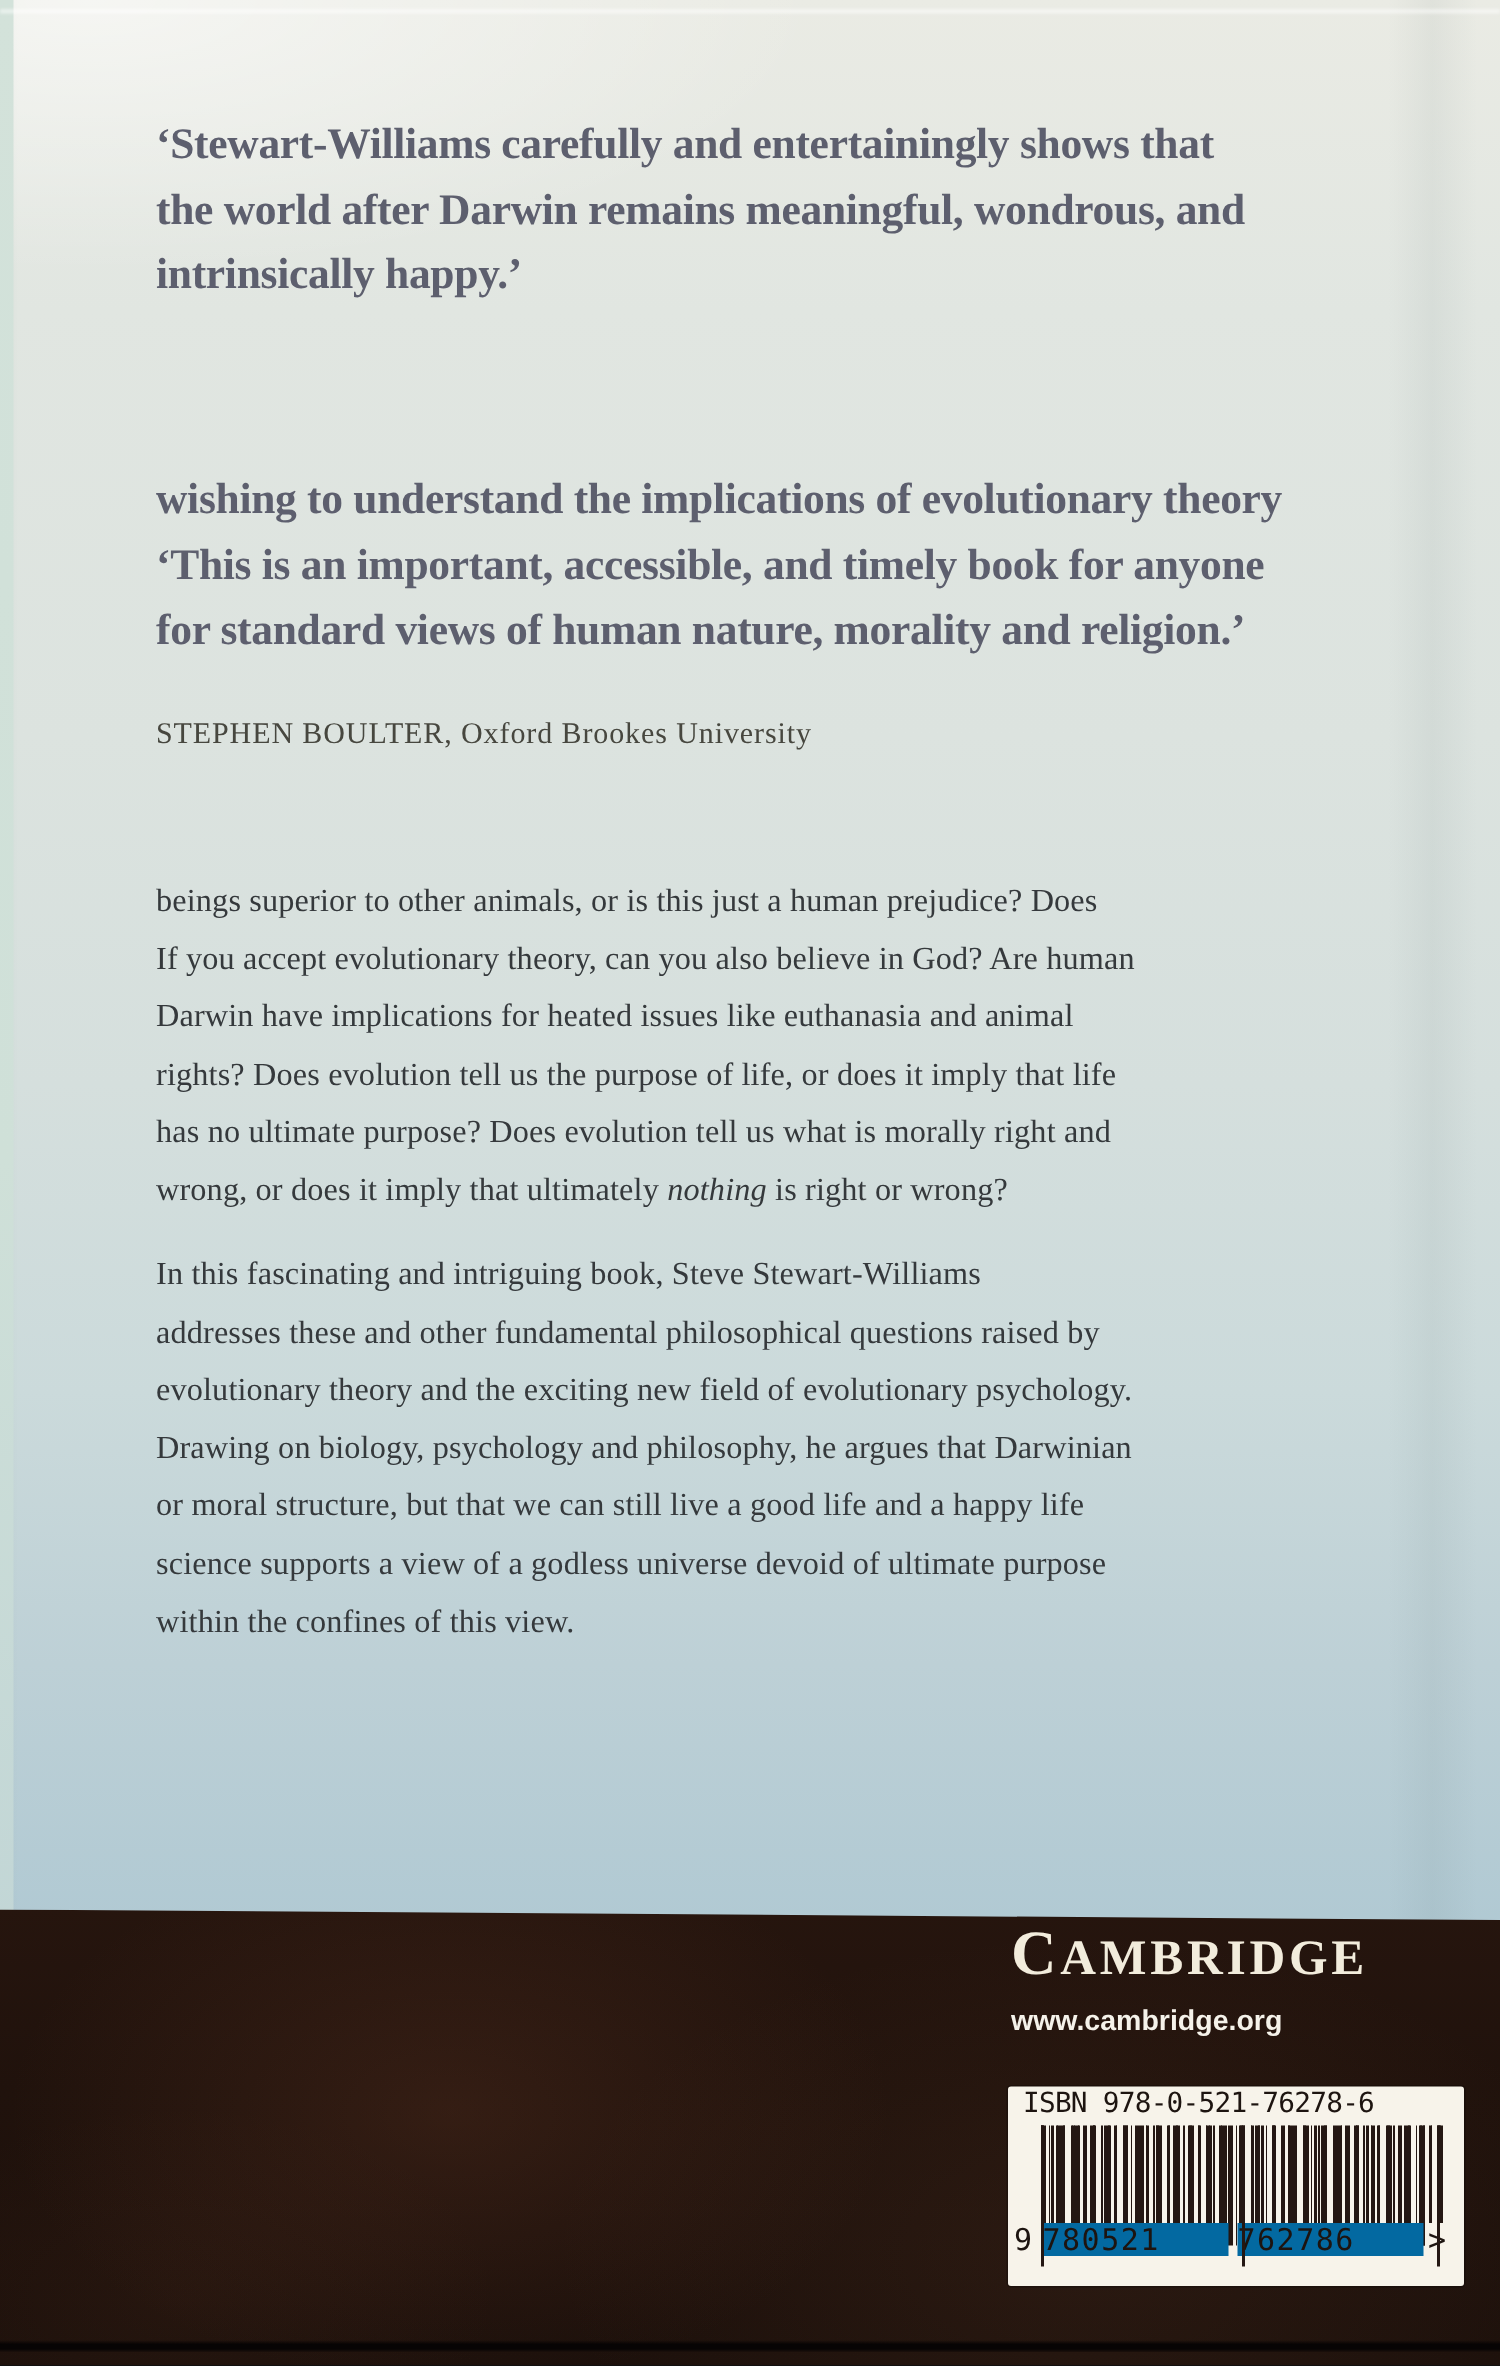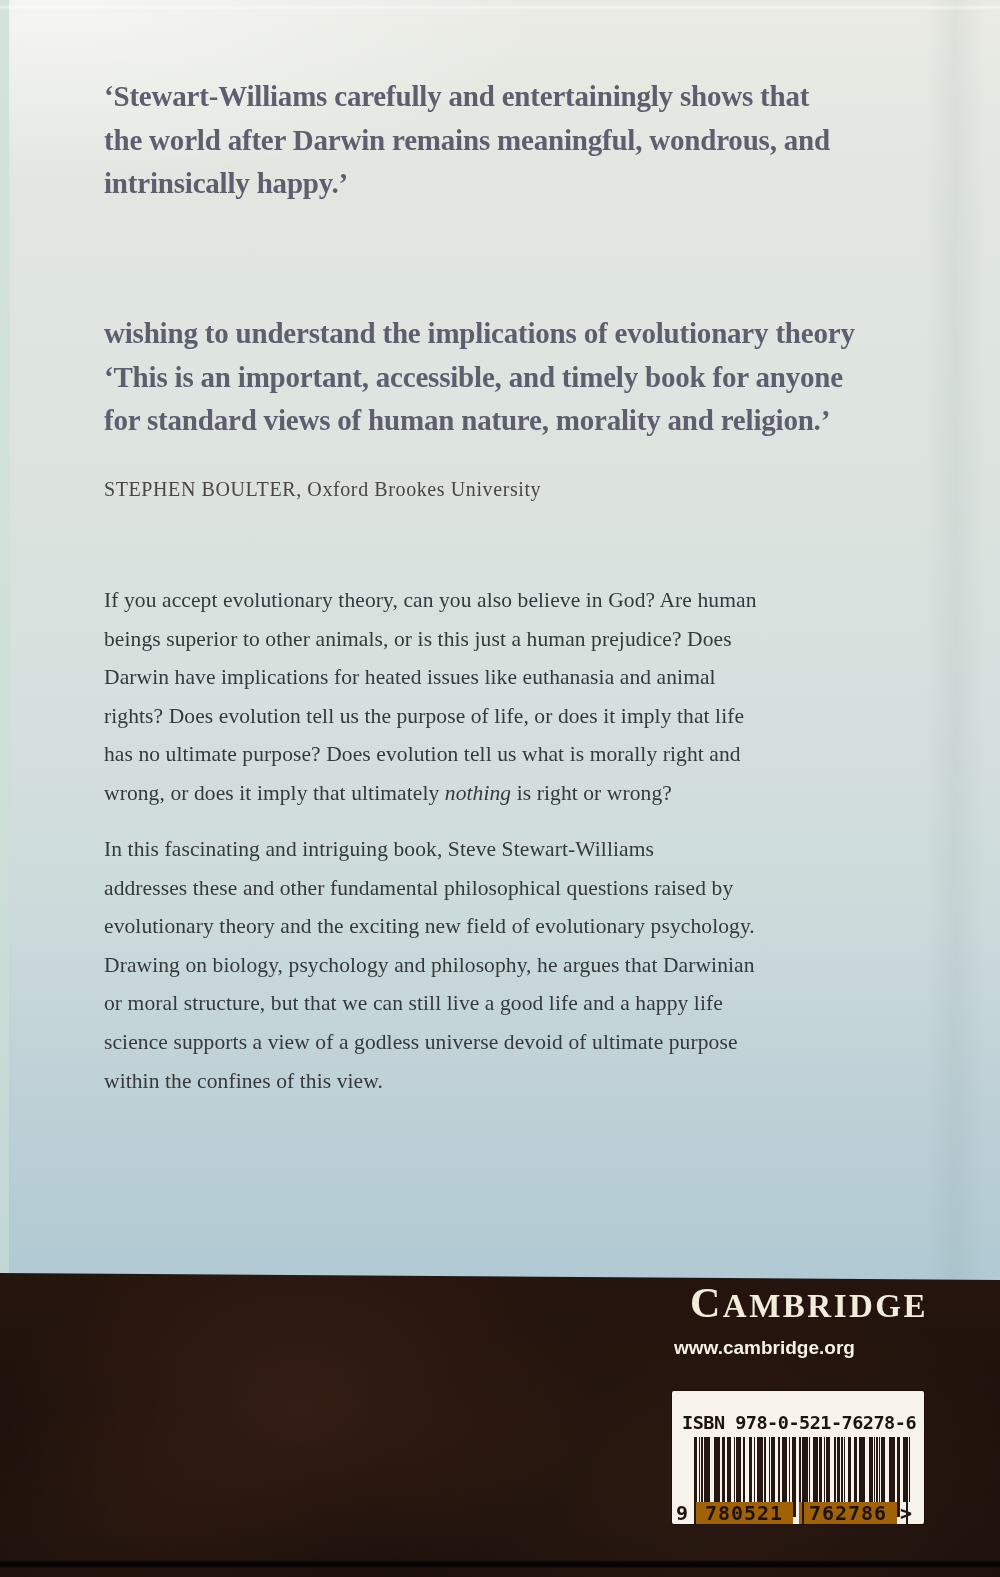--- a/index.html
+++ b/index.html
@@ -60,38 +60,37 @@
       radial-gradient(500px 300px at 72% 75%, rgba(140,90,60,0.12), rgba(0,0,0,0) 70%),
       radial-gradient(300px 180px at 12% 85%, rgba(120,70,45,0.10), rgba(0,0,0,0) 70%),
       linear-gradient(180deg,#26150e 0%,#20120c 40%,#1c100b 100%);
   }
   .band-bottom-line{
     position:absolute;left:0;top:1560px;width:1000px;height:8px;
     background:linear-gradient(180deg,rgba(0,0,0,0) 0,#070404 35%,#070404 75%,#1c100b 100%);
   }
   
   .publisher{position:absolute;left:674px;top:1283px;color:#f2ecdc;}
-  .brand{font-weight:600;line-height:40px;letter-spacing:2.5px;white-space:nowrap;margin-left:16px;}
+  .brand{font-weight:600;line-height:40px;letter-spacing:2.5px;white-space:nowrap;}
   .brand .big{font-size:42px;}
   .brand .rest{font-size:33px;}
   .press{
     font-weight:600;font-size:21px;line-height:26px;letter-spacing:3px;
     margin-top:2px;white-space:nowrap;
   }
   .website{
     font-family:"Liberation Sans", sans-serif;font-weight:bold;
     font-size:19px;line-height:22px;color:#f5f2ea;margin-top:5px;
   }
   
   .barcode-box{
-    position:absolute;left:672px;top:1391px;width:252px;height:133px;
+    position:absolute;left:672px;top:1391px;width:304px;height:133px;
     background:#f7f3ea;border-radius:2px;
-    box-sizing:border-box;padding:20px 10px 0 10px;
+    box-sizing:border-box;padding:0 10px 0 10px;
     box-shadow:0 0 0 1px rgba(0,0,0,0.25);
-    font-weight:bold;
   }
   .isbn-label{
     font-family:"DejaVu Sans Mono", monospace;
     font-size:18.5px;line-height:24px;color:#1d1410;white-space:nowrap;
     letter-spacing:-0.5px;
   }
   .bars-wrap{position:relative;margin-top:2px;margin-left:12px;margin-right:4px;height:80px;}
   .bars{
     height:100%;
     background:
@@ -102,21 +101,21 @@
   .guard{position:absolute;top:0;width:2px;height:94px;background:#241713;z-index:3;}
   .g-left{left:0;}
   .g-mid{left:50%;}
   .g-right{right:2px;}
   .digits{
     position:relative;z-index:2;display:flex;align-items:flex-end;
     margin-top:-15px;margin-left:-6px;
     font-family:"DejaVu Sans Mono", monospace;font-size:20px;line-height:22px;color:#1d1410;
   }
   .digits .d9{width:16px;background:transparent;}
-  .digits .grp{flex:1;text-align:center;background:#a16207;margin:0 3px;letter-spacing:1px;}
+  .digits .grp{flex:1;text-align:left;background:#0369a1;margin:0 3px;letter-spacing:1px;}
   .digits .chev{width:14px;background:#f7f3ea;}
 </style>
 </head>
 <body>
 
 <div class="photo">
 
   <div class="cover"></div>
   <div class="cover-left-edge"></div>
   <div class="cover-top-edge"></div>
@@ -128,22 +127,22 @@
   </div>
 
   <div id="quote2" class="quote">
     <div class="ln">wishing to understand the implications of evolutionary theory</div>
     <div class="ln">‘This is an important, accessible, and timely book for anyone</div>
     <div class="ln">for standard views of human nature, morality and religion.’</div>
   </div>
   <div id="attr2" class="attribution">STEPHEN BOULTER, Oxford Brookes University</div>
 
   <div id="para1" class="para">
+    <div class="ln">beings superior to other animals, or is this just a human prejudice? Does</div>
     <div class="ln">If you accept evolutionary theory, can you also believe in God? Are human</div>
-    <div class="ln">beings superior to other animals, or is this just a human prejudice? Does</div>
     <div class="ln">Darwin have implications for heated issues like euthanasia and animal</div>
     <div class="ln">rights? Does evolution tell us the purpose of life, or does it imply that life</div>
     <div class="ln">has no ultimate purpose? Does evolution tell us what is morally right and</div>
     <div class="ln"><span>wrong, or does it imply that ultimately </span><span class="it">nothing</span><span> is right or wrong?</span></div>
   </div>
 
   <div id="para2" class="para">
     <div class="ln">In this fascinating and intriguing book, Steve Stewart-Williams</div>
     <div class="ln">addresses these and other fundamental philosophical questions raised by</div>
     <div class="ln">evolutionary theory and the exciting new field of evolutionary psychology.</div>

